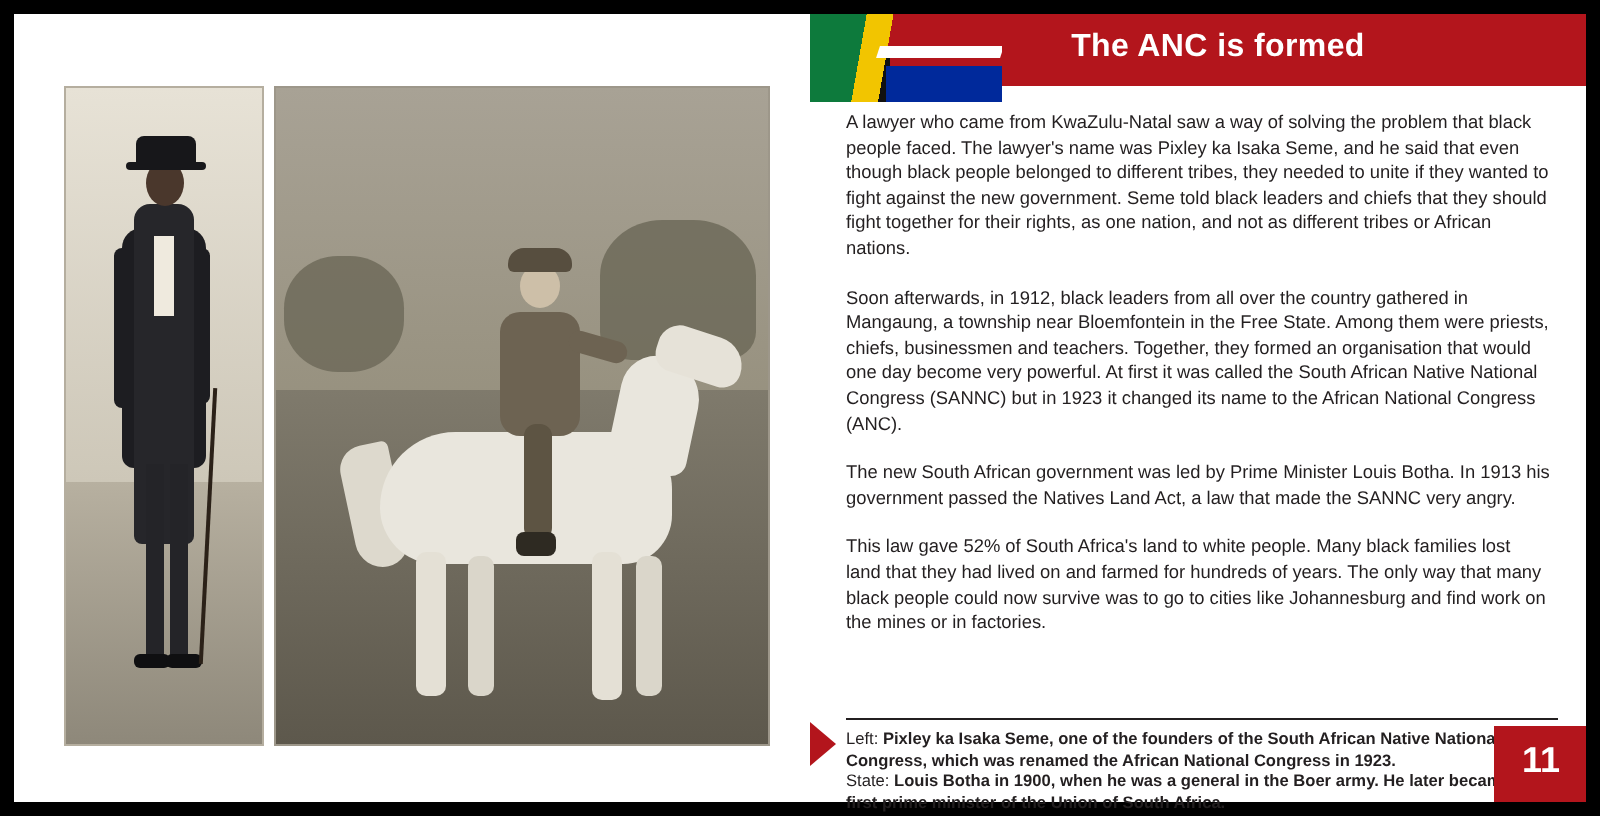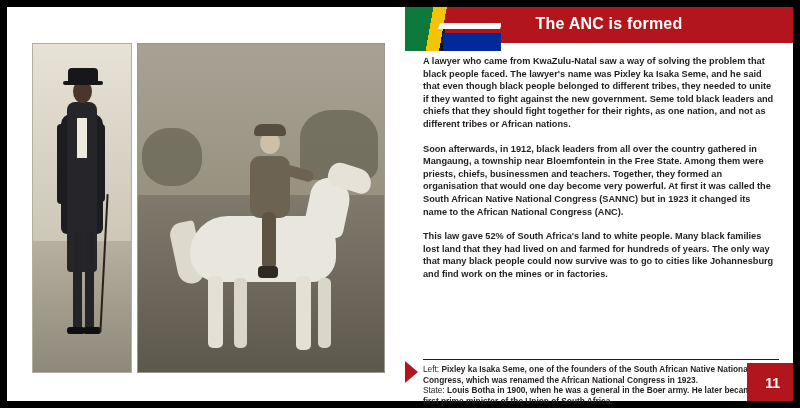--- a/index.html
+++ b/index.html
@@ -113,42 +113,42 @@
     background:linear-gradient(100deg,transparent 0 10%, #f2c500 10% 26%, transparent 26%);}
   .flag .red{position:absolute;left:38px;top:0;width:58px;height:18px;background:#b3151c;}
   .flag .wht{position:absolute;left:34px;top:16px;width:62px;height:6px;background:#fff;transform:skewX(-18deg);}
   .flag .blu{position:absolute;left:38px;top:26px;width:58px;height:18px;background:#00299b;}
 
   .body-text{
     position:absolute;left:18px;top:48px;width:352px;
     color:#231f20;font-size:9.2px;line-height:12.6px;
     text-align:left;
   }
-  .body-text p{margin:0 0 12px 0;font-weight:bold;}
+  .body-text p{margin:0 0 12px 0;}
 
   .caption-rule{
     position:absolute;left:18px;top:352px;width:356px;height:1px;background:#231f20;
   }
   .caption{
     position:absolute;left:18px;top:357px;width:350px;
     font-size:8.3px;line-height:10.6px;color:#231f20;
   }
   .caption .lbl{font-weight:normal;}
   .caption .bold{font-weight:bold;}
 
   .arrow{
     position:absolute;left:0px;top:354px;width:0;height:0;
     border-top:11px solid transparent;border-bottom:11px solid transparent;
     border-left:13px solid #b3151c;
   }
   .pagenum-block{
     position:absolute;right:0;bottom:0;width:46px;height:38px;background:#b3151c;
   }
   .pagenum{
-    position:absolute;right:13px;bottom:10px;color:#ffffff;font-size:14px;font-weight:bold;
+    position:absolute;right:13px;bottom:10px;color:#ffffff;font-size:18px;font-weight:bold;
   }
 </style>
 </head>
 <body>
 
 <div class="page">
 
   <div class="frame-top"></div>
   <div class="frame-bottom"></div>
   <div class="frame-left"></div>
@@ -214,20 +214,21 @@
       <div class="red"></div>
       <div class="blu"></div>
       <div class="grn"></div>
       <div class="gld"></div>
       <div class="wht"></div>
     </div>
 
     <div class="body-text">
       <p>A lawyer who came from KwaZulu-Natal saw a way of solving the problem that black people faced.  The lawyer's name was Pixley ka Isaka Seme, and he said that even though black people belonged to different tribes, they needed to unite if they wanted to fight against the new government.  Seme told black leaders and chiefs that they should fight together for their rights, as one nation, and not as different tribes or African nations.</p>
       <p>Soon afterwards, in 1912, black leaders from all over the country gathered in Mangaung, a township near Bloemfontein in the Free State.  Among them were priests, chiefs, businessmen and teachers.  Together, they formed an organisation that would one day become very powerful.  At first it was called the South African Native National Congress (SANNC) but in 1923 it changed its name to the African National Congress (ANC).</p>
+      <p>The new South African government was led by Prime Minister Louis Botha.  In 1913 his government passed the Natives Land Act, a law that made the SANNC very angry.</p>
       <p>This law gave 52% of South Africa's land to white people.  Many black families lost land that they had lived on and farmed for hundreds of years.  The only way that many black people could now survive was to go to cities like Johannesburg and find work on the mines or in factories.</p>
     </div>
 
     <div class="caption-rule"></div>
     <div class="arrow"></div>
 
     <div class="caption">
       <span class="lbl">Left:</span>
       <span class="bold">Pixley ka Isaka Seme, one of the founders of the South African Native National Congress, which was renamed the African National Congress in 1923.</span><br>
       <span class="lbl">State:</span>

